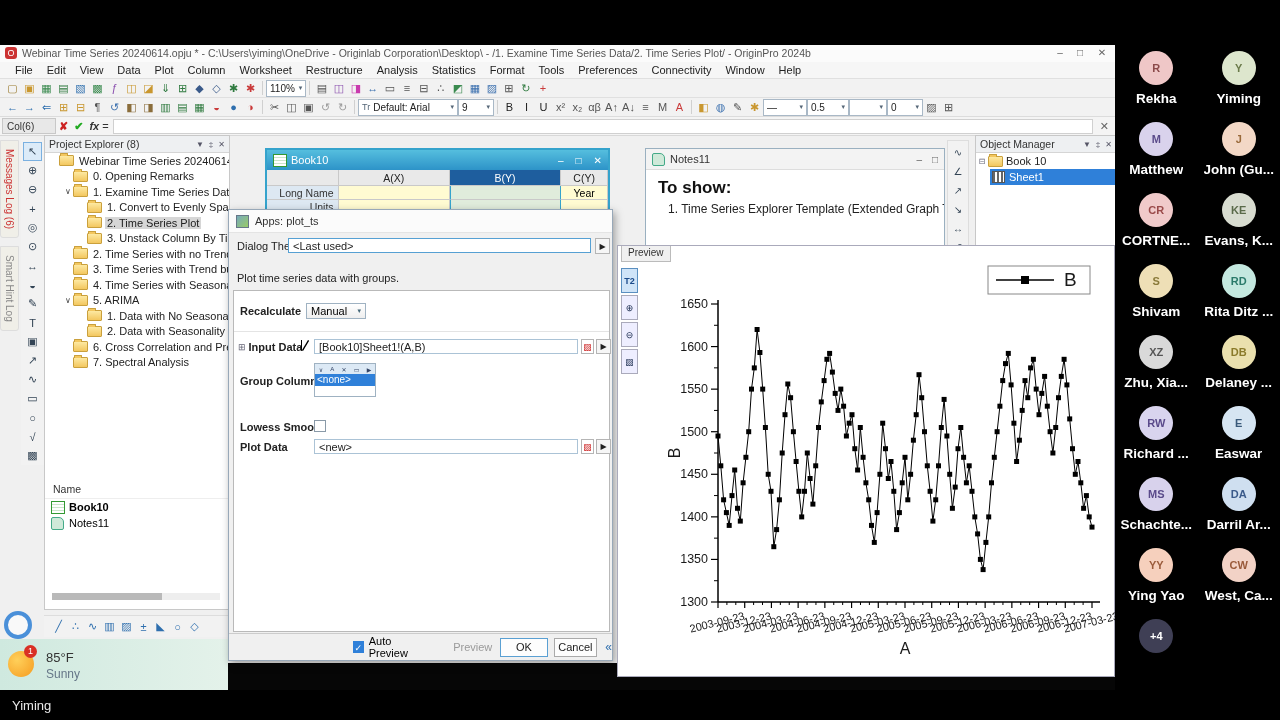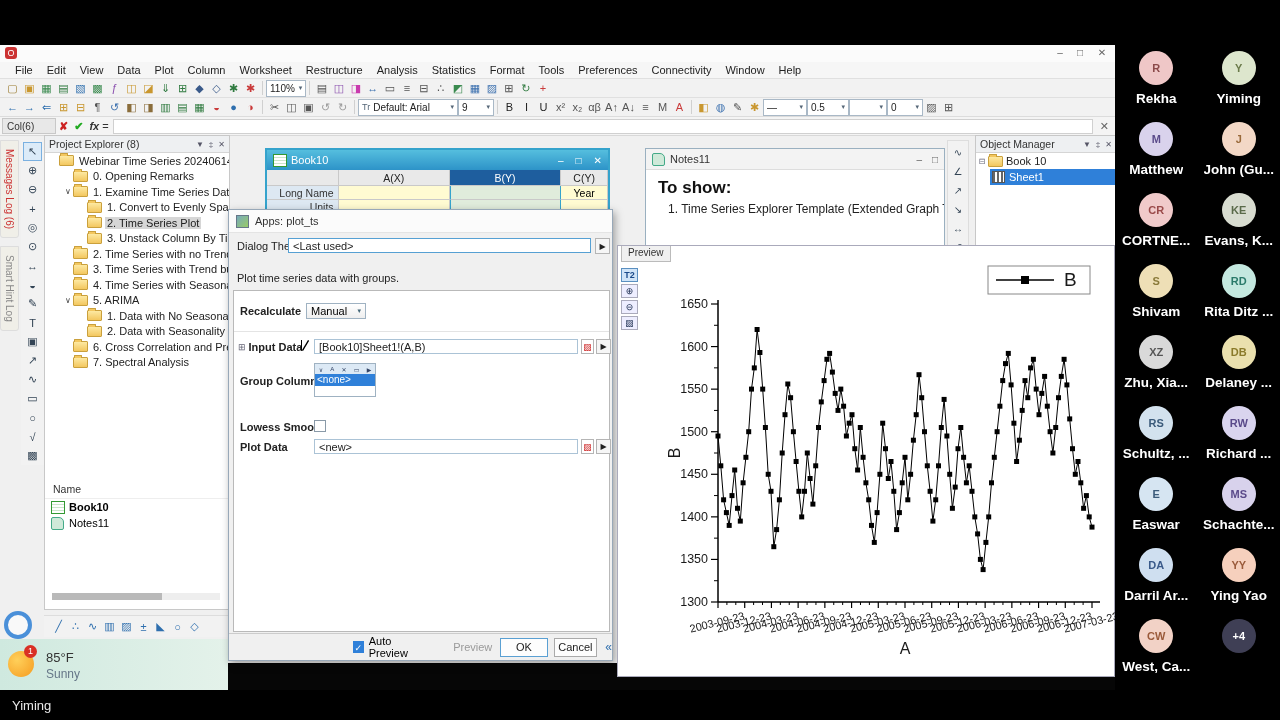--- a/index.html
+++ b/index.html
@@ -149,21 +149,21 @@
   .dbtn{height:19px;border:1px solid #aaa;background:#fdfdfd;display:flex;align-items:center;justify-content:center;
     font-size:11px;color:#222;box-sizing:border-box;}
   .dbtn.def{border-color:#5aa0d3;}
   .dbtn.dis{color:#9a9a9a;border:none;background:none;}
   
   #preview{left:617px;top:200px;width:498px;height:432px;background:#fff;border:1px solid #aab;z-index:5;
     box-sizing:border-box;}
   #ptab{position:absolute;left:3px;top:0;height:15px;background:#f0f0f0;border:1px solid #bbb;border-top:none;
     font-size:10px;color:#333;padding:0 6px;line-height:14px;}
   #ptools{position:absolute;left:3px;top:22px;display:flex;flex-direction:column;}
-  .pbtn{width:17px;height:14px;border:1px solid #aab;background:#eef;display:flex;align-items:center;
+  .pbtn{width:17px;height:25px;border:1px solid #aab;background:#eef;display:flex;align-items:center;
     justify-content:center;font-size:9px;margin-bottom:2px;color:#235;box-sizing:border-box;}
   .pbtn.t2{background:#cfe4f8;border-color:#5a8fc0;color:#1a4a8a;font-weight:bold;}
   #chart-svg{position:absolute;left:22px;top:16px;}
   
   #cursor{left:302px;top:295px;z-index:9;width:0;height:0;border-left:6px solid #fff;border-bottom:10px solid transparent;
     filter:drop-shadow(1px 0 0 #000) drop-shadow(-1px 0 0 #000) drop-shadow(0 1px 0 #000);}
   #taskbar-dark{left:228px;top:618px;width:887px;height:27px;background:#060606;z-index:1;}
 </style>
 </head>
 <body>
@@ -205,24 +205,20 @@
       </div>
       <div class="p-cell">
         <div class="avatar" style="background: rgb(217, 217, 217); color: rgb(85, 85, 85);">XZ</div>
         <div class="p-name">Zhu, Xia...</div>
       </div>
       <div class="p-cell">
         <div class="avatar" style="background: rgb(234, 224, 174); color: rgb(138, 122, 42);">DB</div>
         <div class="p-name">Delaney ...</div>
       </div>
       <div class="p-cell">
-        <div class="avatar" style="background: rgb(211, 226, 238); color: rgb(58, 90, 122);">RS</div>
-        <div class="p-name">Schultz, ...</div>
-      </div>
-      <div class="p-cell">
         <div class="avatar" style="background: rgb(217, 212, 238); color: rgb(90, 74, 138);">RW</div>
         <div class="p-name">Richard ...</div>
       </div>
       <div class="p-cell">
         <div class="avatar" style="background: rgb(214, 229, 242); color: rgb(58, 90, 122);">E</div>
         <div class="p-name">Easwar</div>
       </div>
       <div class="p-cell">
         <div class="avatar" style="background: rgb(216, 210, 236); color: rgb(90, 74, 138);">MS</div>
         <div class="p-name">Schachte...</div>
@@ -245,20 +241,21 @@
       </div>
     </div>
 </div>
 <div class="abs" id="bottom-strip"></div>
 <div class="abs" id="speaker-name">Yiming</div>
 
 <div class="abs" id="screen">
 
   <div class="abs" id="titlebar">
     <div class="abs" id="app-icon">O</div>
+    <div class="abs" id="title-text">Webinar Time Series 20240614.opju * - C:\Users\yiming\OneDrive - Originlab Corporation\Desktop\ - /1. Examine Time Series Data/2. Time Series Plot/ - OriginPro 2024b</div>
     <span class="winctl" style="right:46px;">–</span>
     <span class="winctl" style="right:26px;">□</span>
     <span class="winctl" style="right:4px;">✕</span>
   </div>
 
   <div class="abs" id="menubar">
       <span class="menu-item">File</span>
       <span class="menu-item">Edit</span>
       <span class="menu-item">View</span>
       <span class="menu-item">Data</span>

